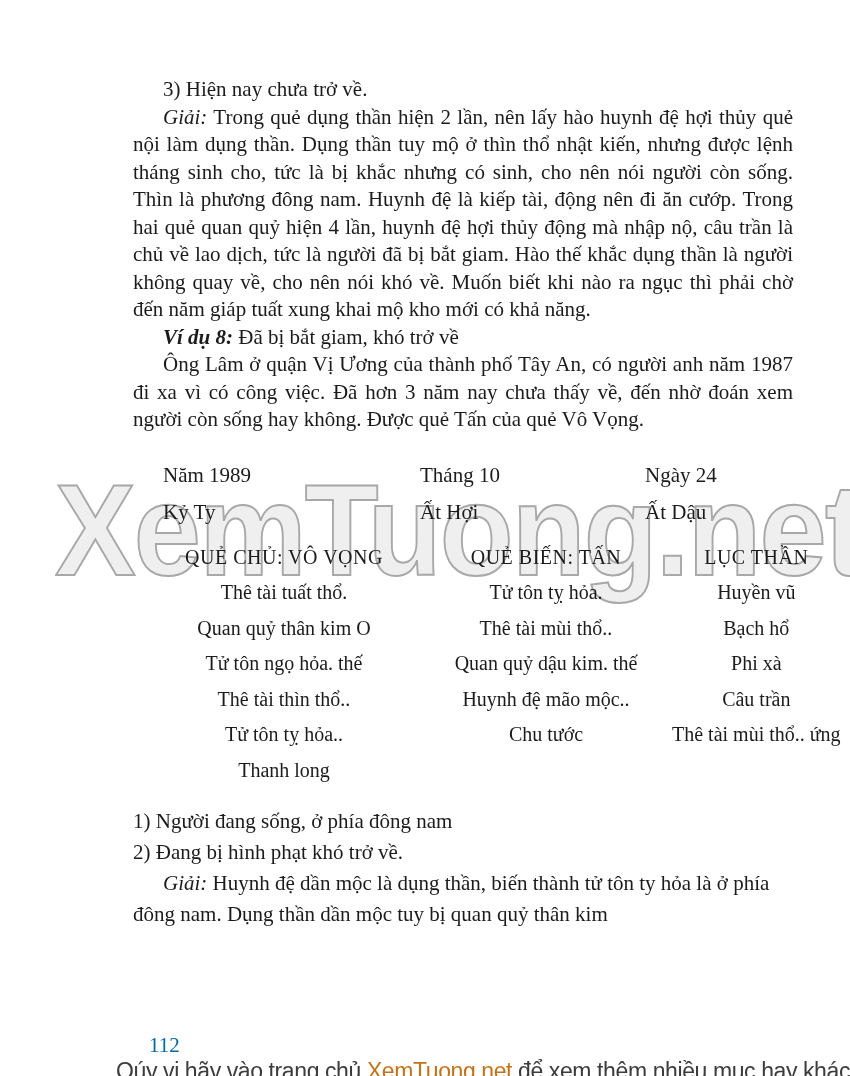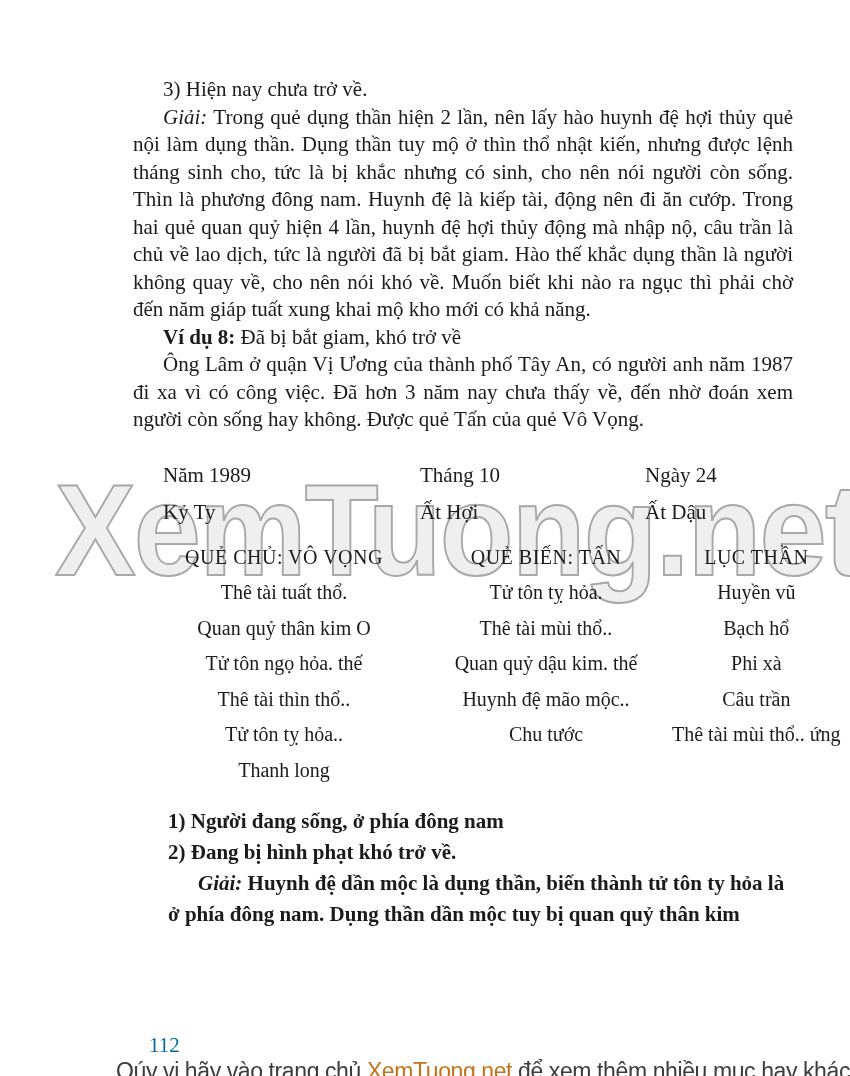--- a/index.html
+++ b/index.html
@@ -15,39 +15,39 @@
     transform:scaleX(0.93);transform-origin:left top;
     user-select:none;
   }
 
   
   .content{position:relative;z-index:1;margin-left:133px;width:660px;padding-top:76px;}
   .content p{margin:0;font-size:21px;line-height:27.5px;text-align:justify;}
   .indent{text-indent:30px;}
   .item3{text-align:left;text-indent:30px;line-height:28px;}
   .lbl-italic{font-style:italic;}
-  .lbl-bolditalic{font-weight:bold;}
+  .lbl-bolditalic{font-style:italic;font-weight:bold;}
   .p-giai1{margin-top:8px;}
   .p-vidu{margin-top:11px;text-align:left;}
   .p-para2{margin-top:7px;}
 
   
   .date-grid{margin-left:30px;margin-top:23px;display:grid;
              grid-template-columns:257px 225px 1fr;font-size:21px;line-height:37px;}
   .date-grid span{white-space:nowrap;}
 
   
   .hex-table{margin-left:15px;margin-top:9px;display:grid;
              grid-template-columns:272px 252px 1fr;font-size:20px;line-height:35.6px;}
   .hex-head{letter-spacing:0.5px;}
   .hex-table span{white-space:nowrap;text-align:center;}
 
   
   .concl{margin-top:17px;}
-  .concl p{text-align:left;line-height:31px;margin-left:35px;font-weight:bold;}
+  .concl p{text-align:left;line-height:31px;}
   .p-giai2{margin-top:7px;}
 
   
   .page-number{
     position:absolute;left:149px;top:1033px;z-index:1;
     font-size:21px;color:#0369a1;font-family:"Liberation Serif", serif;
   }
   .footer{
     position:absolute;left:0;top:1058px;width:850px;z-index:2;
     text-align:right;font-family:"Liberation Sans", sans-serif;

